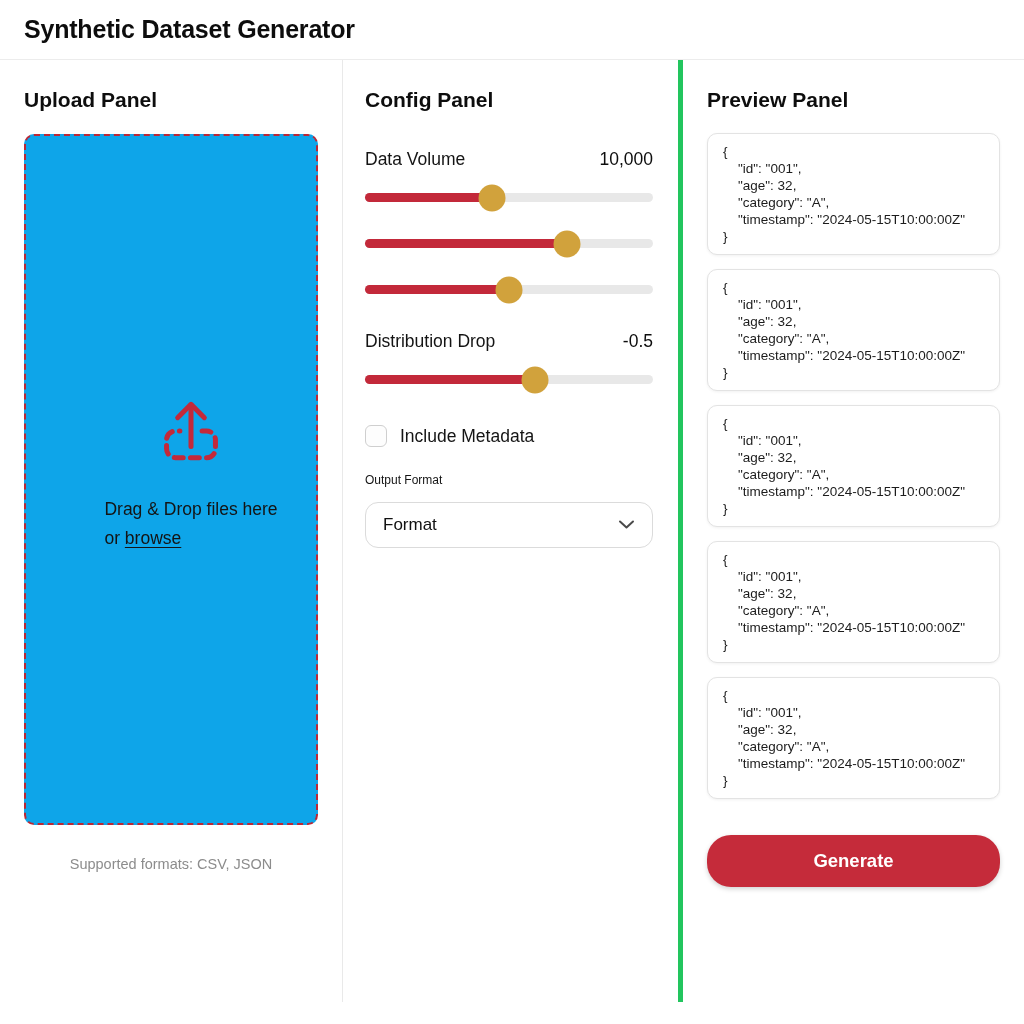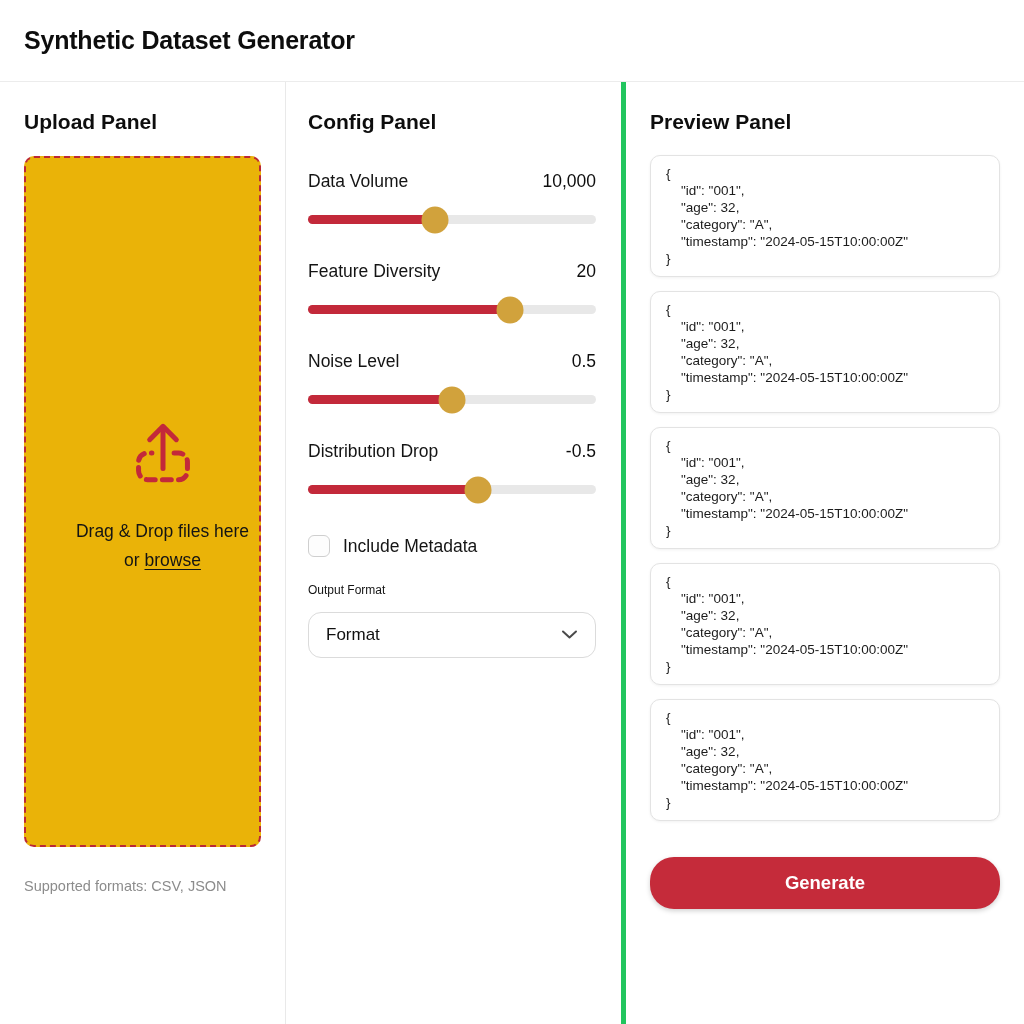--- a/index.html
+++ b/index.html
@@ -6,69 +6,69 @@
   html, body {
     margin: 0; padding: 0;
     width: 1024px; height: 1024px;
     background: #ffffff;
     font-family: "Liberation Sans", sans-serif;
     color: #111111;
     overflow: hidden;
   }
   
   .app-header {
-    height: 82px;
+    height: 60px;
     display: flex; align-items: center;
     padding-left: 24px;
     border-bottom: 1px solid #ececec;
     background: #ffffff;
   }
   .app-title {
     font-size: 25px;
     font-weight: 700;
     letter-spacing: -0.2px;
     color: #0d0d0d;
   }
   
   .main { display: flex; height: 942px; }
   .col { height: 100%; }
-  .col-upload  { width: 286px; border-right: 1px solid #e9e9e9; padding: 28px 24px 0 24px; }
+  .col-upload  { width: 343px; border-right: 1px solid #e9e9e9; padding: 28px 24px 0 24px; }
   .col-config  { width: 340px; border-right: 5px solid #22c55e; padding: 28px 25px 0 22px; }
   .col-preview { flex: 1; padding: 28px 24px 16px 24px; }
   .panel-title {
     margin: 0;
     font-size: 21px;
     font-weight: 700;
     color: #0d0d0d;
   }
   
   .dropzone {
     margin-top: 22px;
     height: 691px;
     border: 2px dashed #bb2735;
     border-radius: 10px;
-    background: #eab308;
+    background: #0ea5e9;
     display: flex; flex-direction: column;
     align-items: center; justify-content: center;
-    text-align: center;
+    text-align: left;
     cursor: pointer;
     padding-bottom: 14px;
     padding-left: 40px;
   }
   .upload-icon-svg { display: block; }
   .dropzone-text {
     margin-top: 26px;
     font-size: 17.5px;
     line-height: 29px;
     color: #141414;
   }
   .browse-link { text-decoration: underline; text-underline-offset: 3px; cursor: pointer; }
   .formats-note {
     margin-top: 31px;
-    text-align: left;
+    text-align: center;
     font-size: 14.5px;
     color: #8c8c8c;
   }
   
   .slider-group { margin-top: 37px; }
   .slider-head {
     display: flex; justify-content: space-between; align-items: flex-start;
     font-size: 17.5px;
     gap: 32px;
   }
@@ -201,35 +201,27 @@
         <span class="slider-label">Data Volume</span>
         <span class="slider-value">10,000</span>
       </div>
       <div class="slider-track">
         <div class="slider-fill" style="width: 44%;"></div>
         <div class="slider-thumb" style="left: 44%;"></div>
       </div>
     </div>
 
     <div class="slider-group">
-      <div class="slider-head">
-        <span class="slider-label">Feature Diversity</span>
-        <span class="slider-value">20</span>
-      </div>
       <div class="slider-track">
         <div class="slider-fill" style="width: 70%;"></div>
         <div class="slider-thumb" style="left: 70%;"></div>
       </div>
     </div>
 
     <div class="slider-group">
-      <div class="slider-head">
-        <span class="slider-label">Noise Level</span>
-        <span class="slider-value">0.5</span>
-      </div>
       <div class="slider-track">
         <div class="slider-fill" style="width: 50%;"></div>
         <div class="slider-thumb" style="left: 50%;"></div>
       </div>
     </div>
 
     <div class="slider-group">
       <div class="slider-head">
         <span class="slider-label">Distribution Drop</span>
         <span class="slider-value">-0.5</span>

